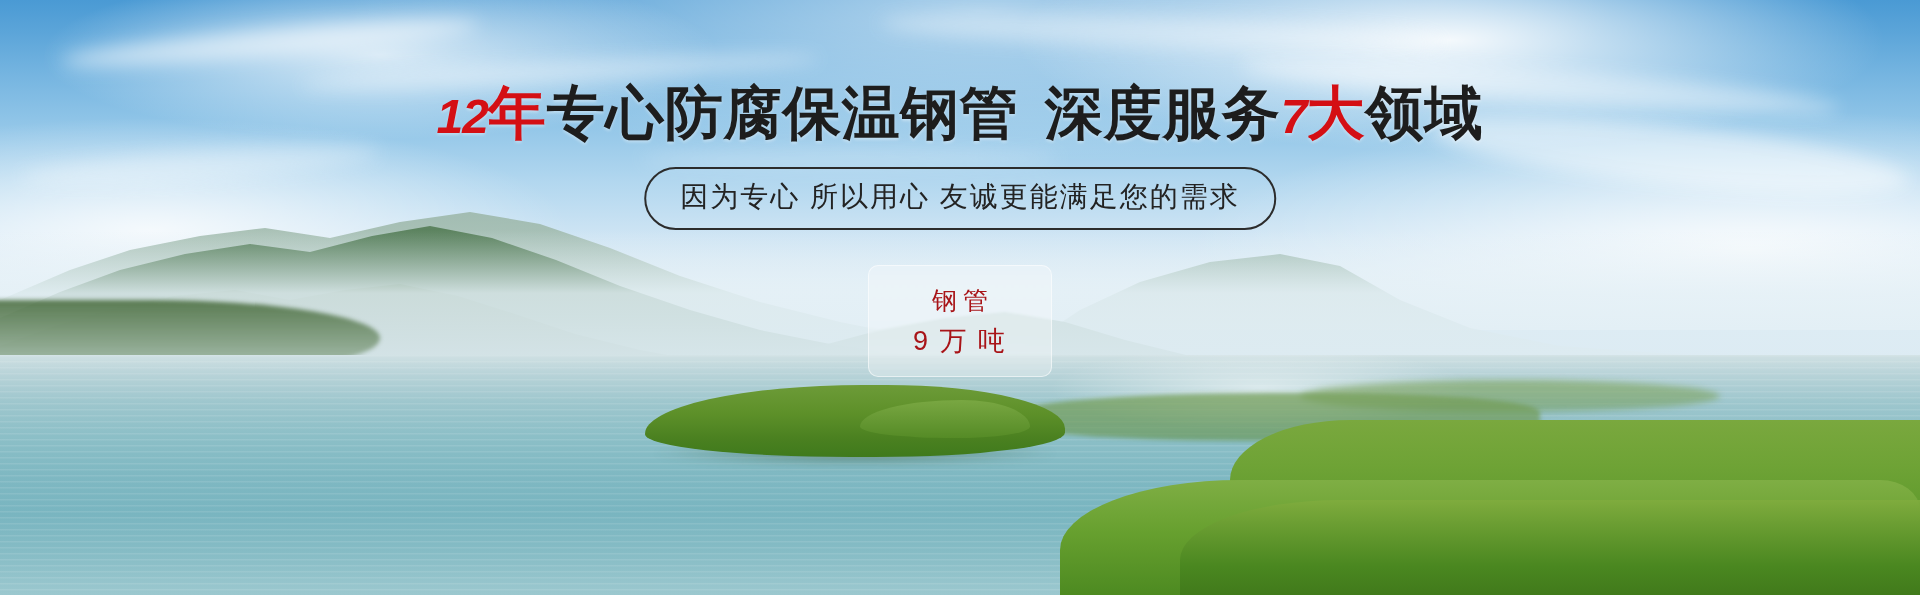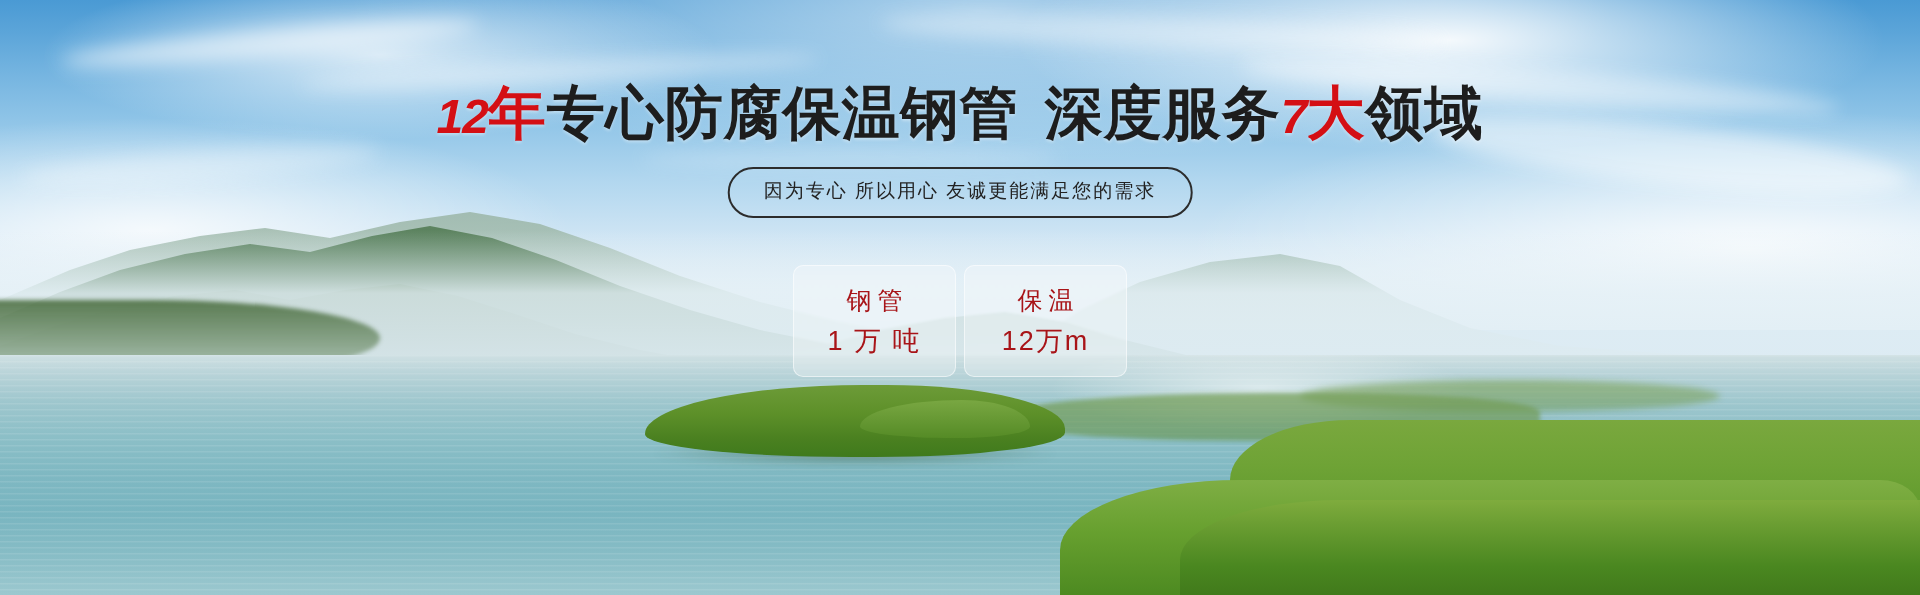--- a/index.html
+++ b/index.html
@@ -173,38 +173,38 @@
   .headline .gap { display: inline-block; width: 26px; }
 
   .subtitle-pill {
     position: absolute;
     left: 50%;
     transform: translateX(-50%);
     top: 167px;
     border: 2px solid #2c2c2c;
     border-radius: 40px;
     padding: 9px 34px 12px 34px;
-    font-size: 19px;
+    font-size: 28px;
     letter-spacing: 2px;
     color: #232323;
     white-space: nowrap;
     background: transparent;
   }
 
   
   .cards {
     position: absolute;
     left: 50%;
     transform: translateX(-50%);
     top: 265px;
     display: flex;
     gap: 8px;
   }
   .card {
-    width: 163px;
+    width: 184px;
     height: 112px;
     border-radius: 10px;
     background: rgba(255,255,255,0.28);
     border: 1px solid rgba(255,255,255,0.55);
     display: flex;
     flex-direction: column;
     align-items: center;
     justify-content: center;
     gap: 6px;
     backdrop-filter: blur(1px);
@@ -298,25 +298,21 @@
     </div>
 
     <div class="subtitle-pill">
       <span>因为专心  所以用心   友诚更能满足您的需求</span>
     </div>
 
     <div class="cards">
 
       <div class="card">
         <div class="card-label">钢管</div>
-        <div class="card-value"><span>1 万 吨</span></div>
+        <div class="card-value"><span>9 万 吨</span></div>
       </div>
 
 
-      <div class="card">
-        <div class="card-label">保温</div>
-        <div class="card-value"><span>12万m</span></div>
-      </div>
 
     </div>
 
   </div>
 </div>
 
 </body></html>

